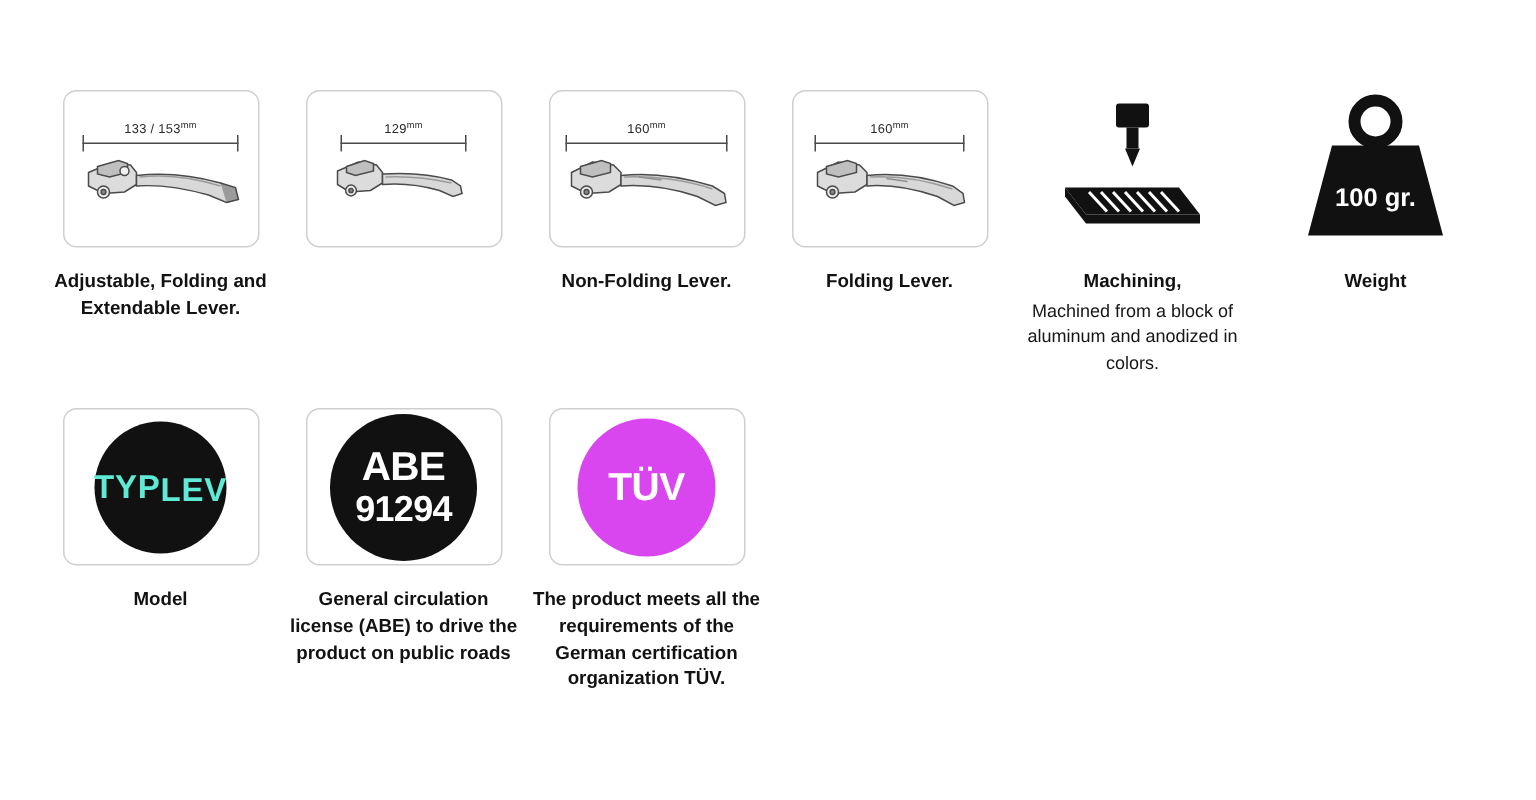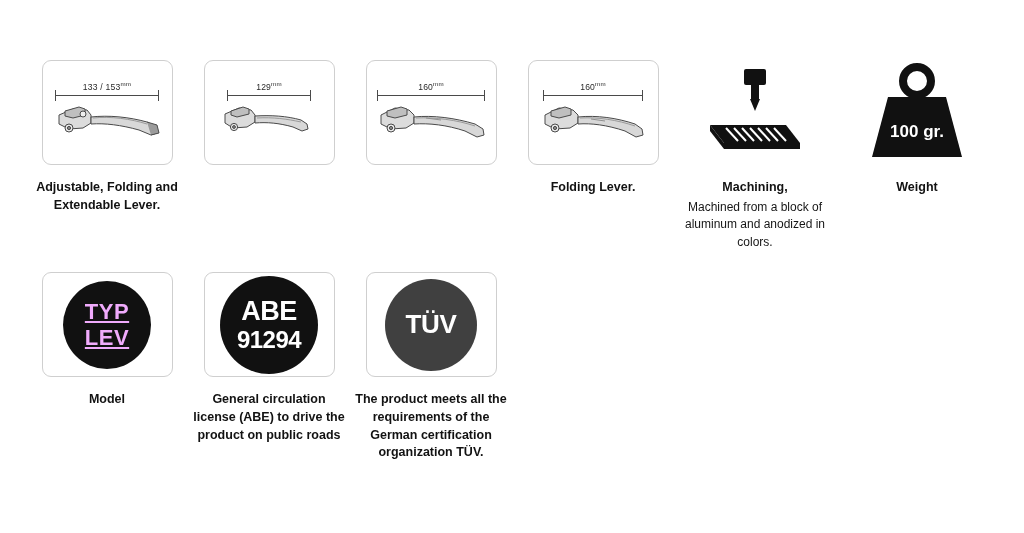--- a/index.html
+++ b/index.html
@@ -107,27 +107,26 @@
   }
   
   .machining-svg { display:block; }
   
   .weight-svg { display:block; }
   .badge-circle {
     width: 88px;
     height: 88px;
     border-radius: 50%;
     background: #111111;
-    color: #f0abfc;
-    display: flex;
-    flex-direction: column;
+    color: #5eead4;
+    display: flex;
+    flex-direction: row;
     align-items: center;
     justify-content: center;
     line-height: 1;
-    text-decoration: underline;
   }
   .badge-circle .l1 {
     font-size: 22px;
     font-weight: bold;
     letter-spacing: .5px;
   }
   .badge-circle .l2 {
     font-size: 22px;
     font-weight: bold;
     letter-spacing: .5px;
@@ -153,21 +152,21 @@
   .badge-abe .l2 {
     font-size: 24px;
     font-weight: bold;
     letter-spacing: -0.5px;
     margin-top: 3px;
   }
   .badge-tuv {
     width: 92px;
     height: 92px;
     border-radius: 50%;
-    background: #404040;
+    background: #d946ef;
     color: #ffffff;
     display: flex;
     align-items: center;
     justify-content: center;
   }
   .badge-tuv .l1 {
     font-size: 26px;
     font-weight: bold;
     letter-spacing: -0.3px;
   }
@@ -235,20 +234,21 @@
               <circle cx="20" cy="31" r="4" fill="#eaeaea"></circle>
               <circle cx="20" cy="31" r="1.6" fill="#8a8a8a"></circle>
               <path d="M43 20 C62 18, 84 21, 104 27 L112 32 L113 38 L106 40 L94 34 C76 28, 58 26, 43 27 Z" fill="#d8d8d8"></path>
               <path d="M45 21 C64 20, 86 23, 104 29" stroke="#9a9a9a"></path>
               <path d="M55 21 L70 23" stroke="#8f8f8f"></path>
             </g>
           </svg>
         </div>
       </div>
     </div>
+    <div class="caption">Non-Folding Lever.</div>
   </div>
 
   <div class="cell" style="left:512px; top:60px;">
     <div class="card">
       <div class="lever-wrap">
         <div class="dimline" style="left:10px; right:10px;"></div>
         <div class="dimlabel"><span>160</span><span class="unit">mm</span></div>
         <div class="svgholder">
           <svg width="120" height="58" viewBox="0 0 120 58" xmlns="http://www.w3.org/2000/svg">
             <g fill="none" stroke="#4a4a4a" stroke-width="1">

